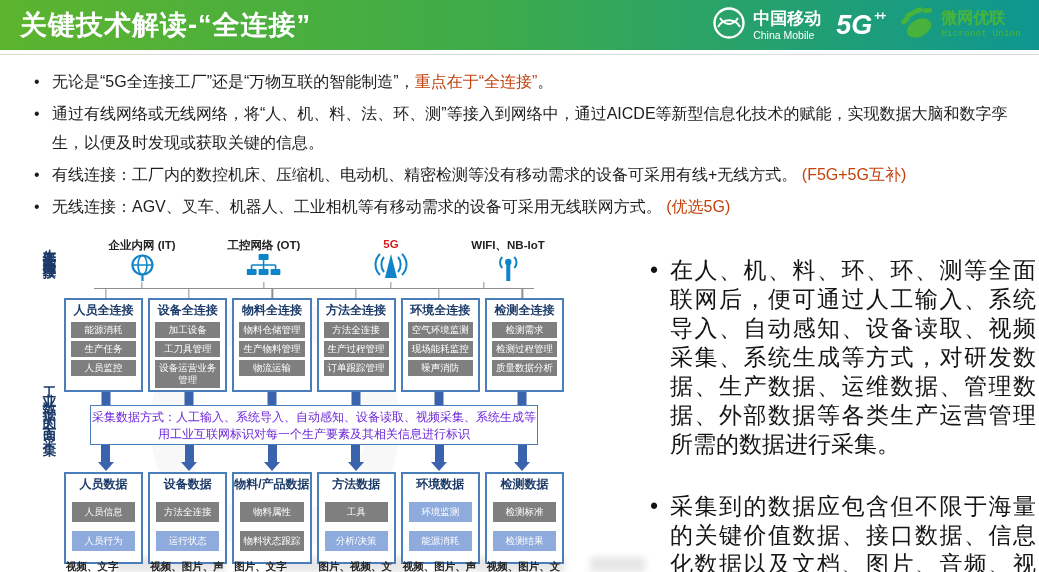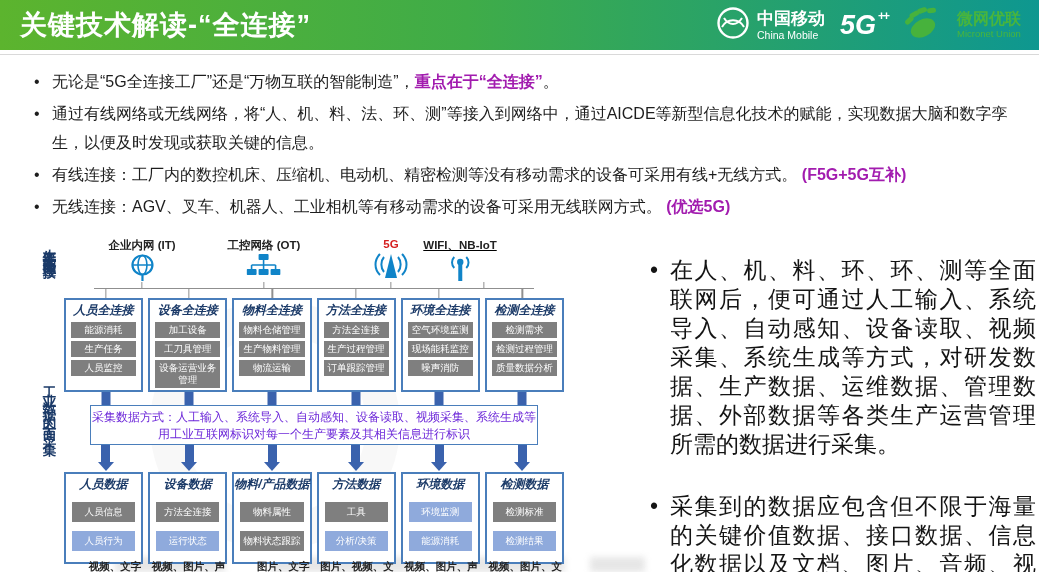--- a/index.html
+++ b/index.html
@@ -13,29 +13,29 @@
             display:flex; align-items:center; justify-content:space-between;
             padding:0 18px 0 20px; }
   .header-sep { position:absolute; top:54px; left:0; width:1039px; height:1px; background:#d9d9d9; }
   .title { color:#fff; font-size:27px; font-weight:bold; letter-spacing:1px; }
   .logos { display:flex; align-items:center; gap:15px; }
   .cm-logo { display:flex; align-items:center; gap:7px; }
   .cm-cn { color:#fff; font-size:17px; font-weight:bold; line-height:1.15; }
   .cm-en { color:#fff; font-size:10.5px; line-height:1.15; }
   .fiveg { color:#fff; font-size:27px; font-weight:bold; font-style:italic; position:relative; padding-right:12px; }
   .fiveg .sup { position:absolute; top:-1px; right:0; font-size:12px; font-style:normal; letter-spacing:-2px; }
-  .mu { display:flex; align-items:center; gap:18px; }
+  .mu { display:flex; align-items:center; gap:6px;font-family:Liberation Mono, monospace; }
   .mu-cn { color:#49b53c; font-size:16px; font-weight:bold; line-height:1.15; }
   .mu-en { color:#49b53c; font-size:9.5px; line-height:1.15; }
 
   
   .bullets { position:absolute; left:28px; top:67px; width:1000px; }
   .bullet { position:relative; padding-left:24px; font-size:16px; color:#1d1d1d; line-height:29px; margin-bottom:3px; }
   .bullet::before { content:"•"; position:absolute; left:6px; top:0; color:#1d1d1d; }
-  .green { color:#a21caf; font-weight:bold; }
+  .green { color:#c2410c; font-weight:normal; }
 
   
   .wm-circle { position:absolute; left:150px; top:300px; width:250px; height:250px;
                border:34px solid rgba(110,110,110,0.05); border-radius:50%; z-index:0; }
   .wm-blob { position:absolute; top:557px; height:15px; background:#c9c9c9; opacity:.45; filter:blur(3px); z-index:0; }
 
   
   .diagram { position:absolute; left:32px; top:236px; width:594px; height:332px; z-index:1; }
   .side-label { position:absolute; left:0; width:26px; writing-mode:vertical-rl;
                 font-weight:bold; color:#1b3a68; font-size:13.5px; letter-spacing:2px; }
@@ -49,27 +49,27 @@
   .stub { position:absolute; width:1.3px; background:#8f8f8f; transform:translateX(-50%); }
   .stub.n { top:46px; height:6px; }
   .stub.c { top:52px; height:10px; }
 
   .cols { position:absolute; left:0; width:500px; display:flex; gap:5px; }
   .cols-top { top:62px; }
   .cols-bottom { top:236px; }
   .tcol,.bcol { flex:1; border:2px solid #4a7ebb; background:#fff; position:relative; z-index:2; padding-top:2px; }
   .tcol { height:94px; }
   .bcol { height:92px; }
-  .col-title { font-size:12px; font-weight:bold; color:#1b3a68; text-align:center; white-space:nowrap; margin-bottom:1px;font-style:italic; }
+  .col-title { font-size:12px; font-weight:bold; color:#1b3a68; text-align:center; white-space:nowrap; margin-bottom:1px; }
   .titem { background:#7f7f7f; color:#fff; font-size:9.5px; line-height:1.25; text-align:center;
            margin:3px 5px; padding:2px 1px; min-height:15px; }
   .bitem { color:#fff; font-size:9.5px; line-height:1.25; text-align:center; margin:9px 6px; padding:4px 1px; }
   .bitem.gray { background:#7f7f7f; }
   .bitem.blue { background:#8faadc; }
-  .bfoot { font-size:10.5px; font-weight:600; color:#222; text-align:right; line-height:1.3; margin-top:3px; }
+  .bfoot { font-size:10.5px; font-weight:600; color:#222; text-align:left; line-height:1.3; margin-top:3px; }
 
   .connbar { position:absolute; width:9px; background:#3a62ad; transform:translateX(-50%); z-index:1; }
   .connbar.t { top:152px; height:20px; }
   .band { position:absolute; top:169px; left:26px; width:448px; height:40px; border:1.3px solid #4a7ebb;
           background:#fff; z-index:3; text-align:center; padding-top:3px; }
   .band div { font-size:12px; font-weight:400; color:#6d28d9; line-height:17px; white-space:nowrap; }
   .arrow { position:absolute; top:209px; transform:translateX(-50%); z-index:1; }
   .arrow .bar { width:9px; height:17px; background:#3a62ad; margin:0 auto; }
   .arrow .head { width:0; height:0; border-left:8px solid transparent; border-right:8px solid transparent;
                  border-top:9px solid #3a62ad; }
@@ -172,21 +172,21 @@
         <span>
           <svg width="42" height="27" viewBox="0 0 42 27">
             <path d="M21 3 L27 27 L15 27 Z" fill="#1084c8"></path>
             <path d="M10 3 C4 9 4 18 10 24" stroke="#1084c8" stroke-width="2" fill="none"></path>
             <path d="M14 6 C10.5 10 10.5 17 14 21" stroke="#1084c8" stroke-width="2" fill="none"></path>
             <path d="M32 3 C38 9 38 18 32 24" stroke="#1084c8" stroke-width="2" fill="none"></path>
             <path d="M28 6 C31.5 10 31.5 17 28 21" stroke="#1084c8" stroke-width="2" fill="none"></path>
           </svg>
         </span>
       </div>
-      <div class="net-node" style="left:396px;text-decoration:underline;">
+      <div class="net-node" style="left:444px;">
         <div class="net-label">WIFI、NB-IoT</div>
         <span>
           <svg width="28" height="27" viewBox="0 0 28 27">
             <circle cx="14" cy="8" r="3.2" fill="#1084c8"></circle>
             <rect x="12" y="8" width="4" height="19" fill="#1084c8"></rect>
             <path d="M8 3 C5 6 5 11 8 14" stroke="#1084c8" stroke-width="2" fill="none"></path>
             <path d="M20 3 C23 6 23 11 20 14" stroke="#1084c8" stroke-width="2" fill="none"></path>
           </svg>
         </span>
       </div>

